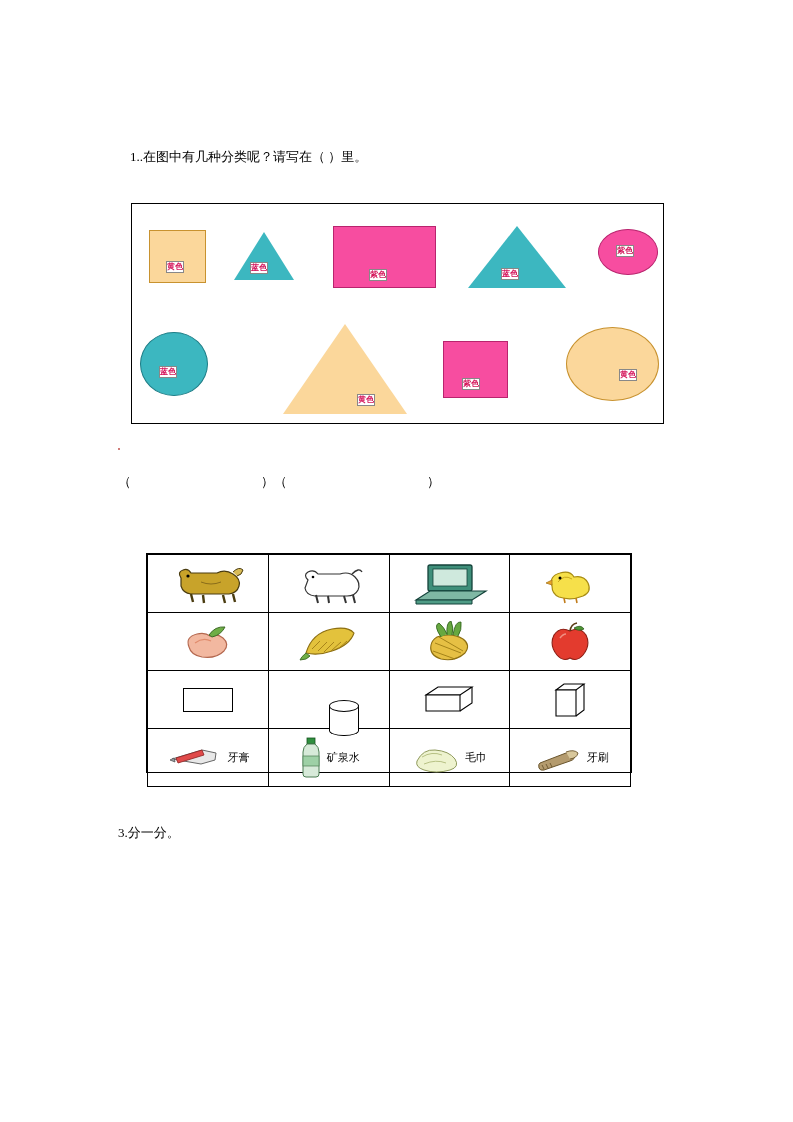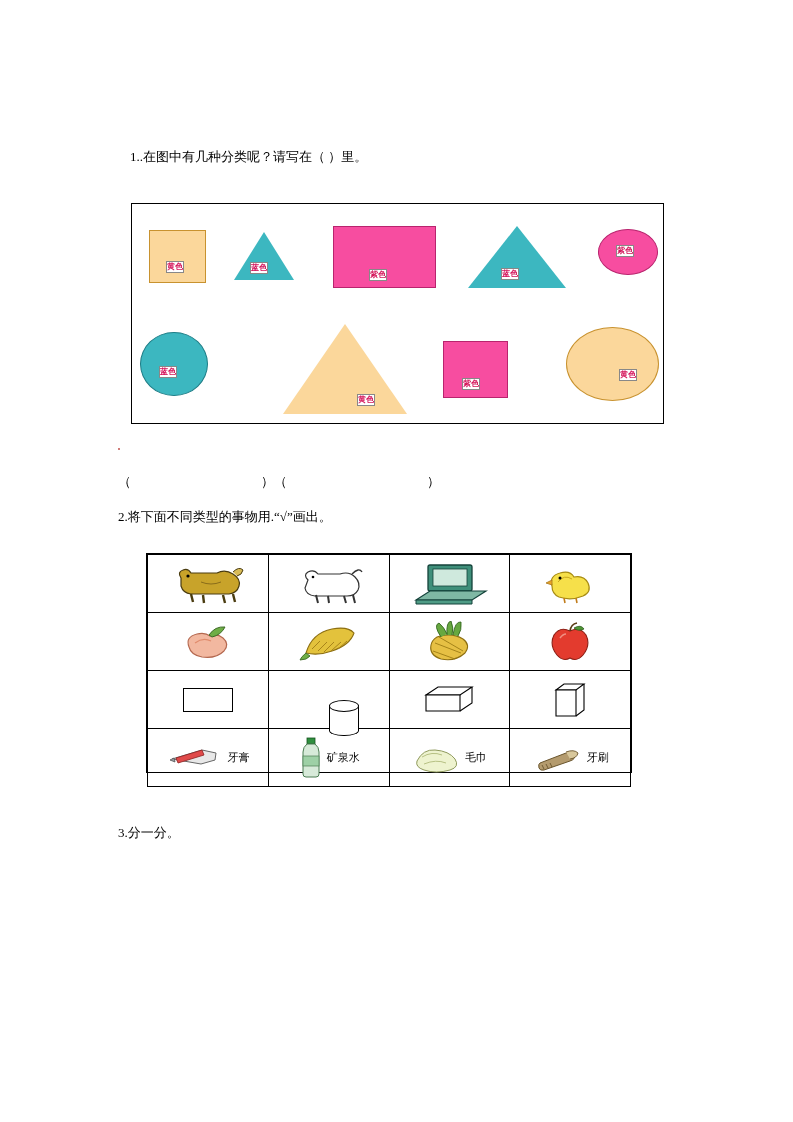--- a/index.html
+++ b/index.html
@@ -205,21 +205,20 @@
       <div class="lbl" style="left:52px; top:41px;">黄色</div>
     </div>
   </div>
 
   <div class="tinydot"></div>
 
   <div class="blanks">
     <span>（</span><span class="sp"></span><span>）（</span><span class="sp2"></span><span>）</span>
   </div>
 
-  <div class="q q2">2.将下面不同类型的事物用.“√”画出。</div>
 
   <div class="pictable">
     <table>
       <tbody>
           <tr>
         <td>
           <div class="cell-inner">
             <span>
               <svg class="ico" width="74" height="40" viewBox="0 0 74 40">
                 <path d="M10 14 q-4 -6 2 -8 q5 -2 8 3 l26 0 q8 -4 16 1 q8 5 6 12 q-2 7 -10 8 l-38 0 q-8 -1 -10 -8 z" fill="#c8a32a" stroke="#4a3c10" stroke-width="1.2"></path>

